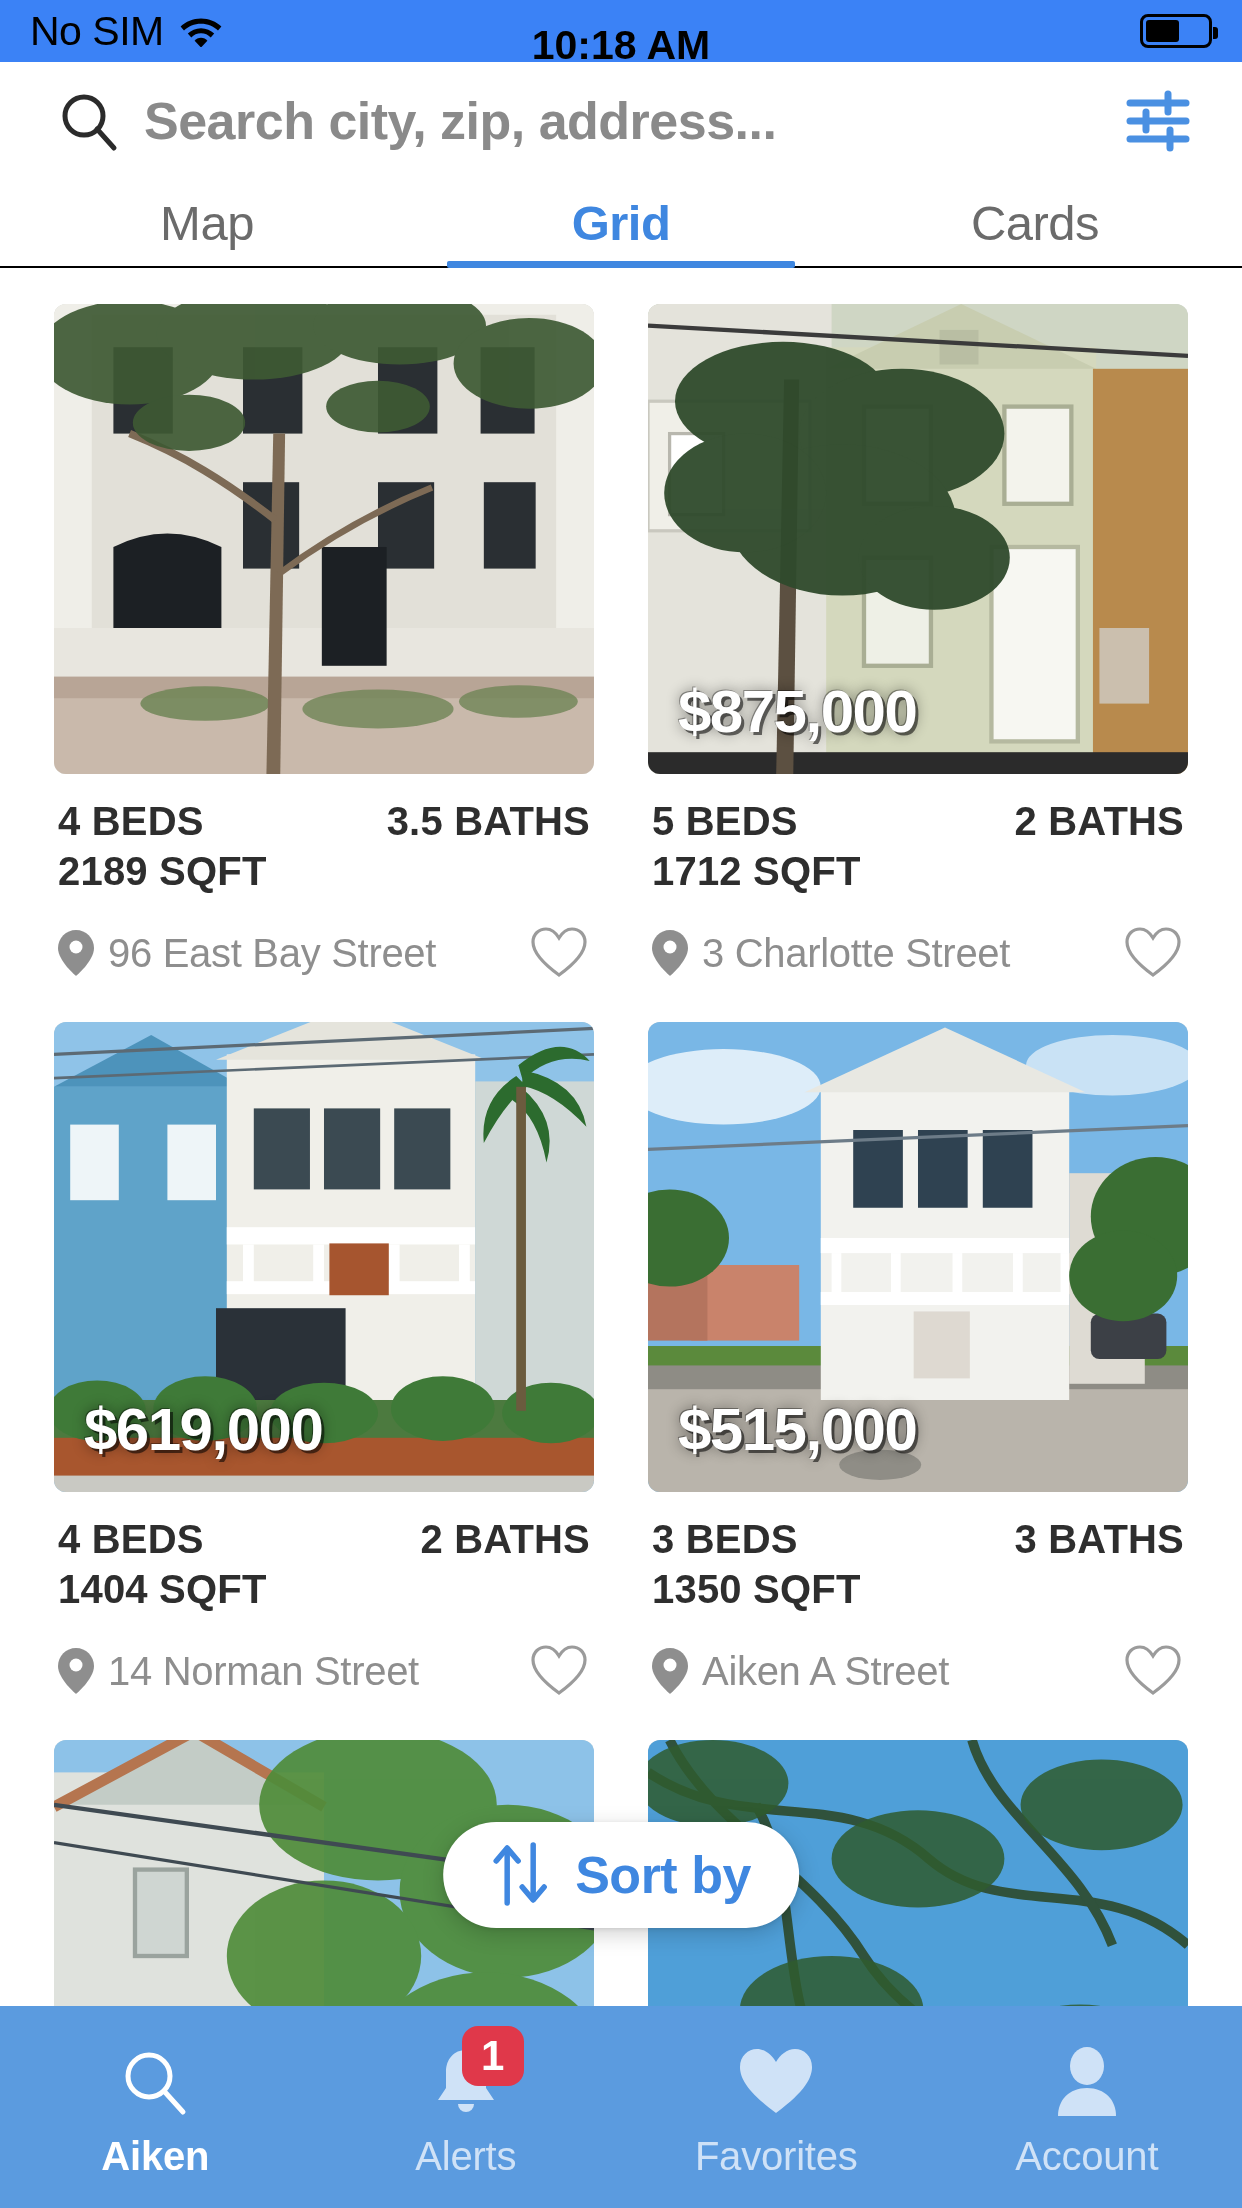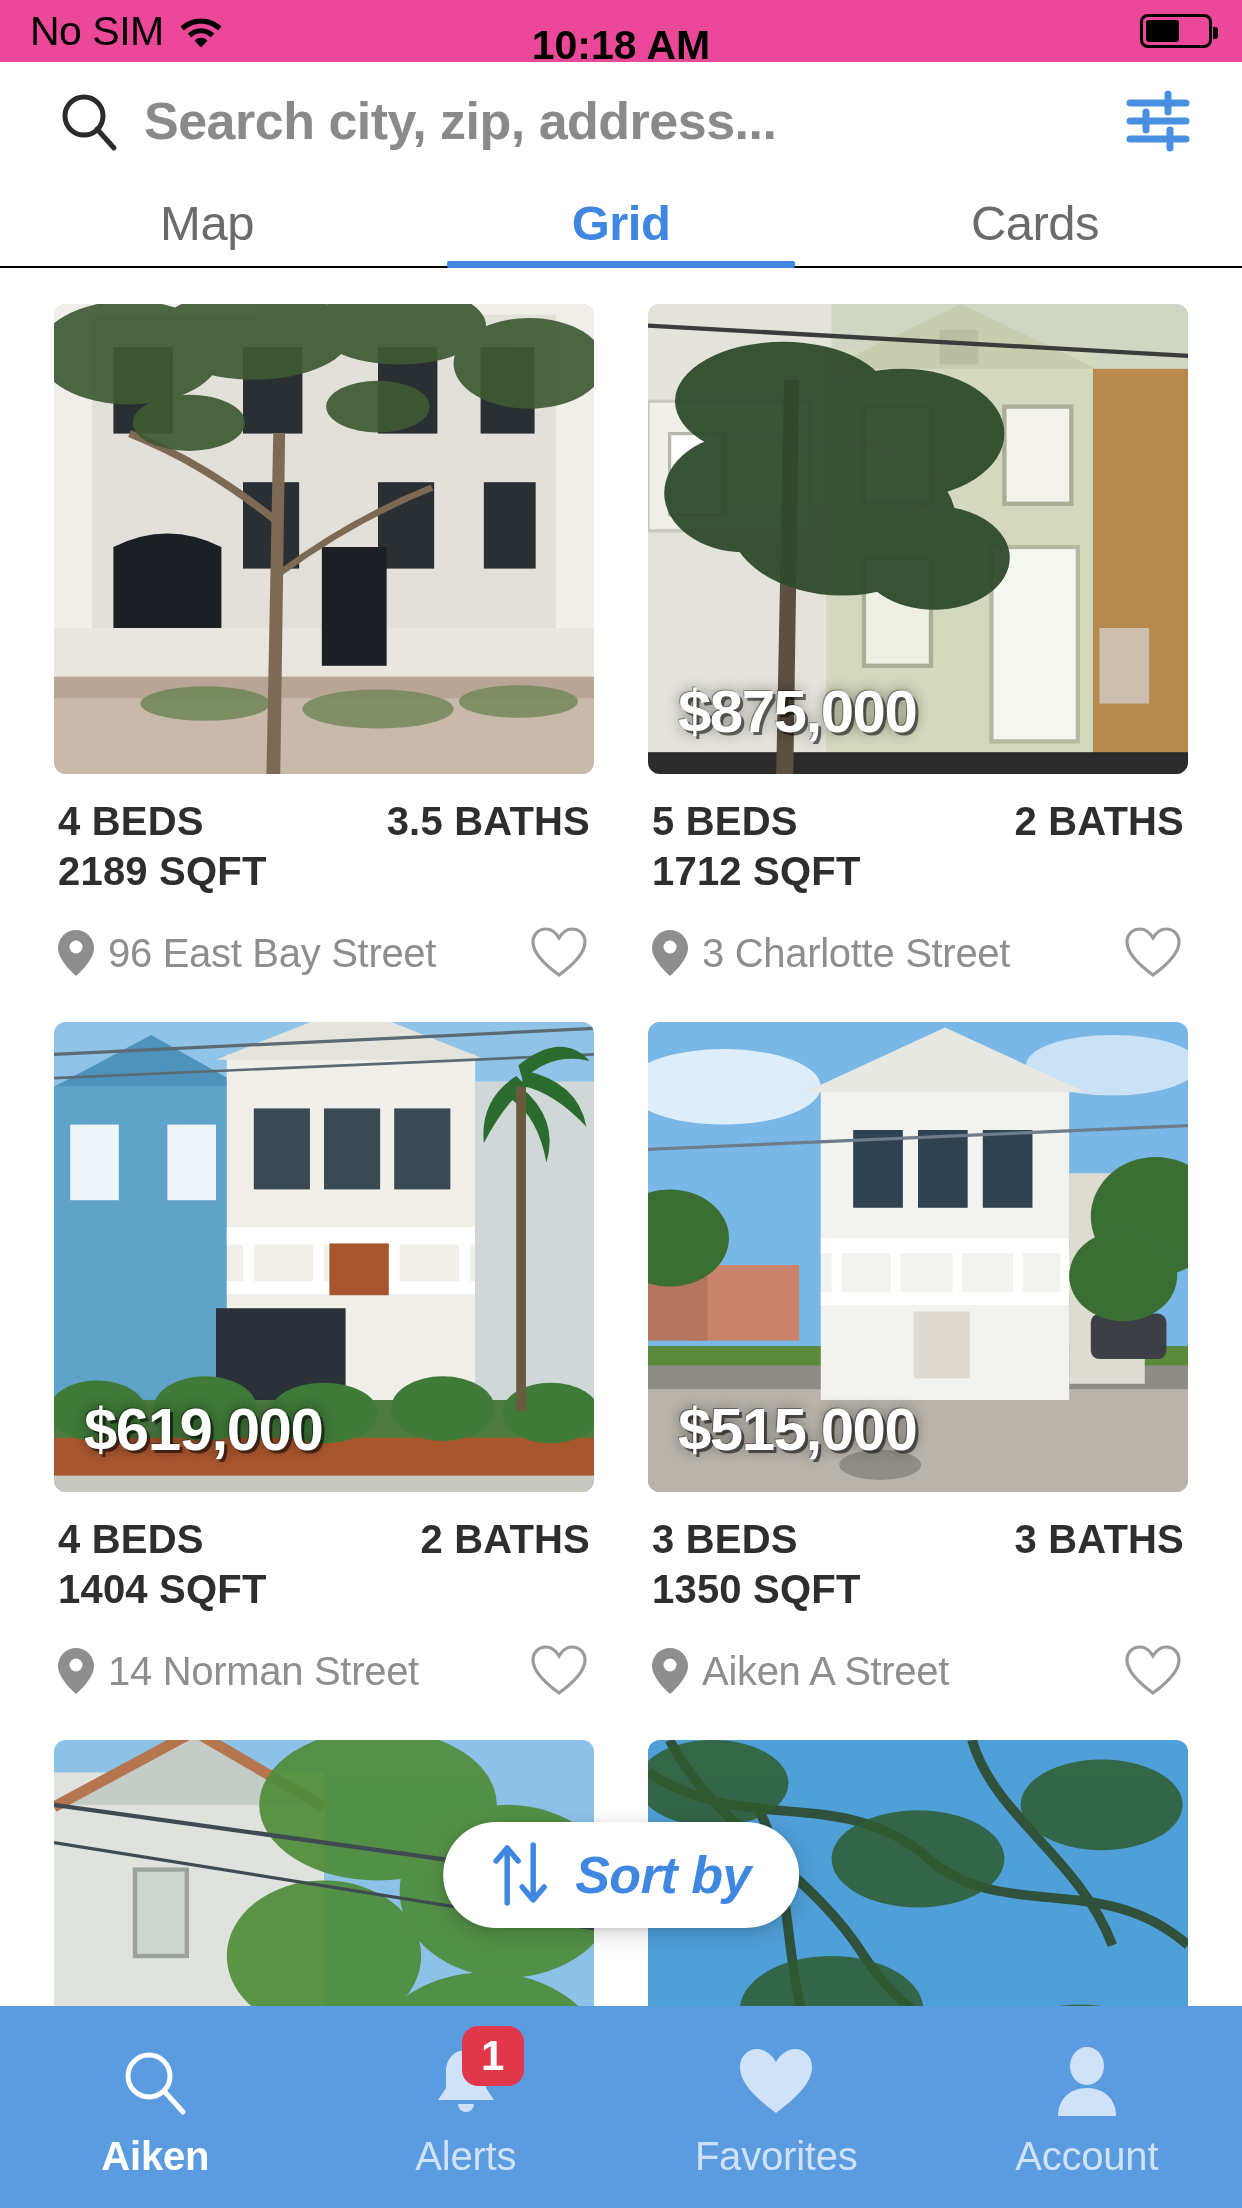--- a/index.html
+++ b/index.html
@@ -10,21 +10,21 @@
     overflow: hidden;
     background: #ffffff;
     font-family: "Liberation Sans", sans-serif;
     -webkit-font-smoothing: antialiased;
   }
 
   #app {
     position: relative;
     width: 1242px;
     height: 2208px;
-    background: #ec4899;
+    background: #3b82f6;
     overflow: hidden;
   }
 
   
   .status-bar {
     position: absolute;
     top: 0; left: 0;
     width: 1242px;
     height: 62px;
     display: flex;
@@ -259,21 +259,20 @@
     padding: 0 48px;
     display: flex;
     align-items: center;
     gap: 26px;
     background: #ffffff;
     border-radius: 53px;
     box-shadow: 0 6px 22px rgba(0,0,0,.18), 0 1px 4px rgba(0,0,0,.10);
     cursor: pointer;
     border: none;
     z-index: 40;
-    font-style: italic;
   }
   .sort-label {
     font-size: 52px;
     font-weight: 600;
     color: #3f87e0;
     letter-spacing: -0.5px;
     font-family: "Liberation Sans", sans-serif;
   }
 
   

